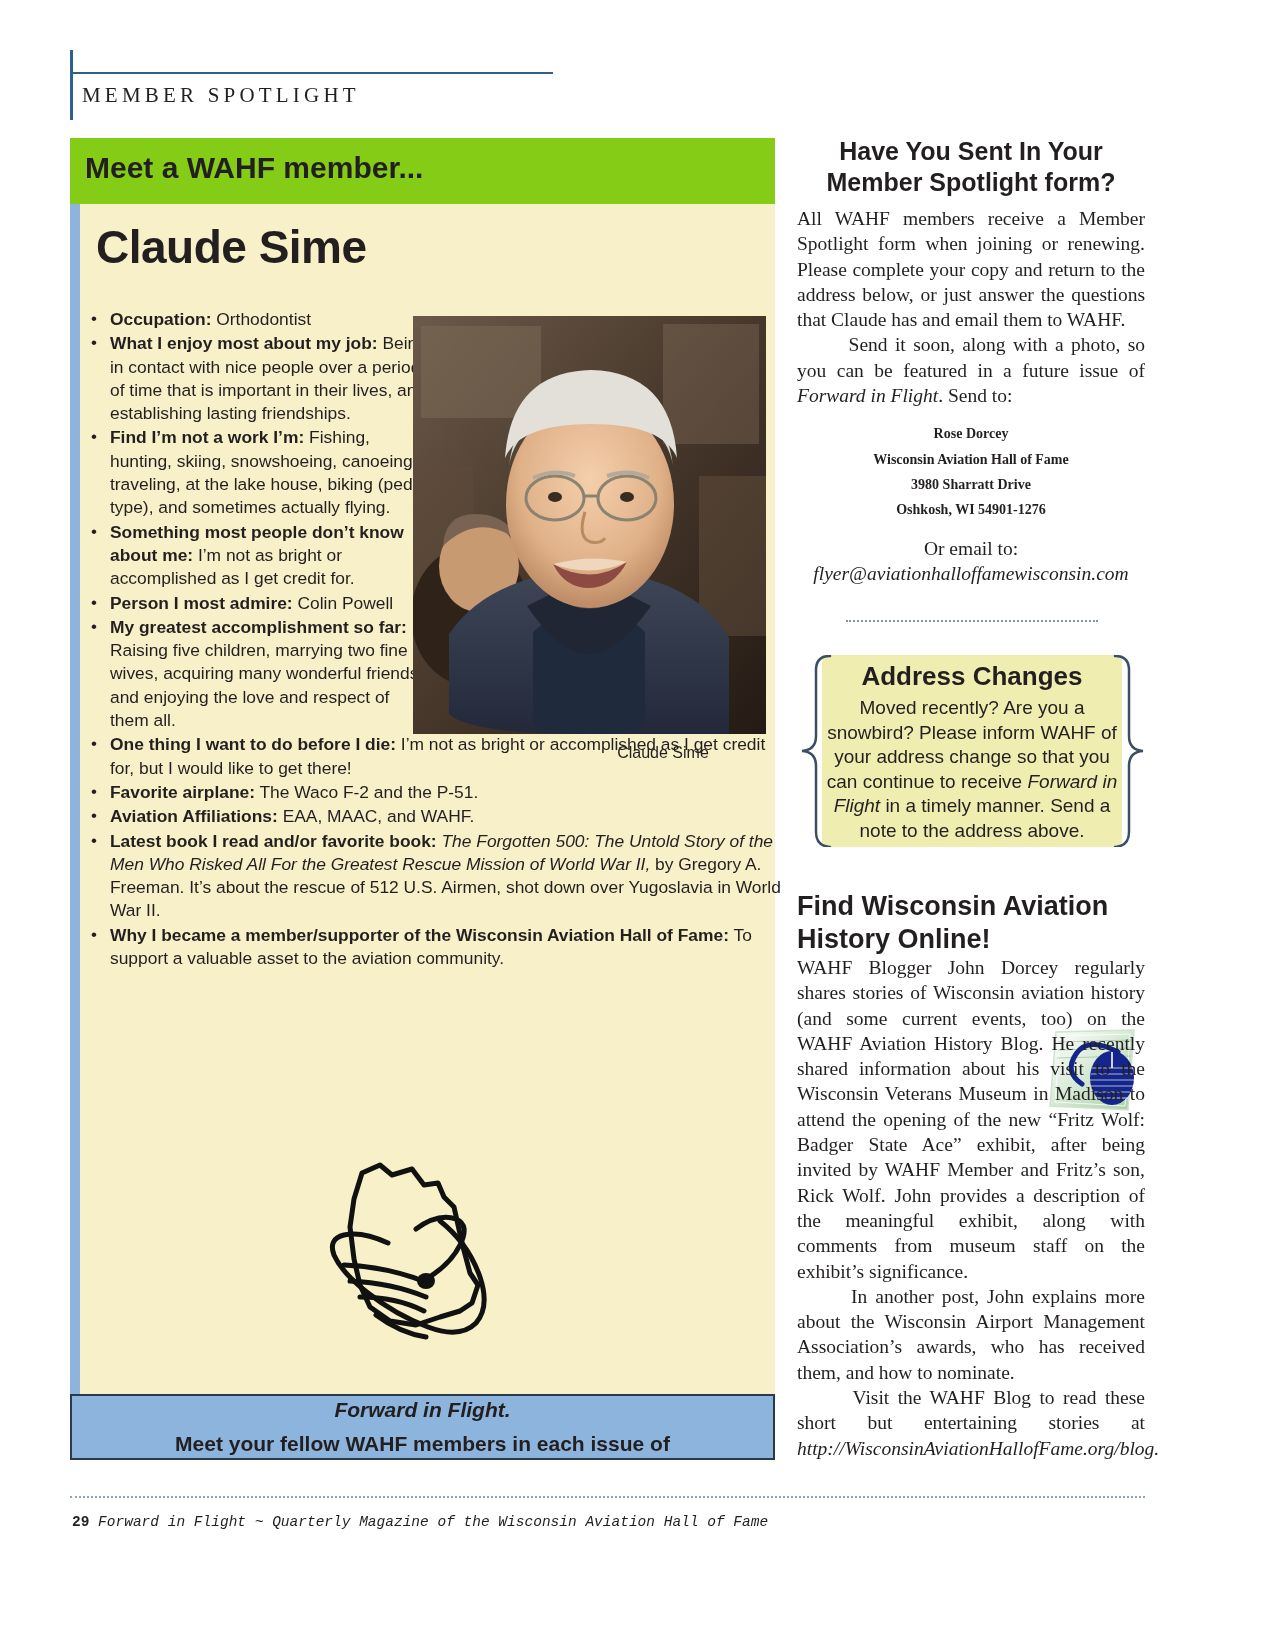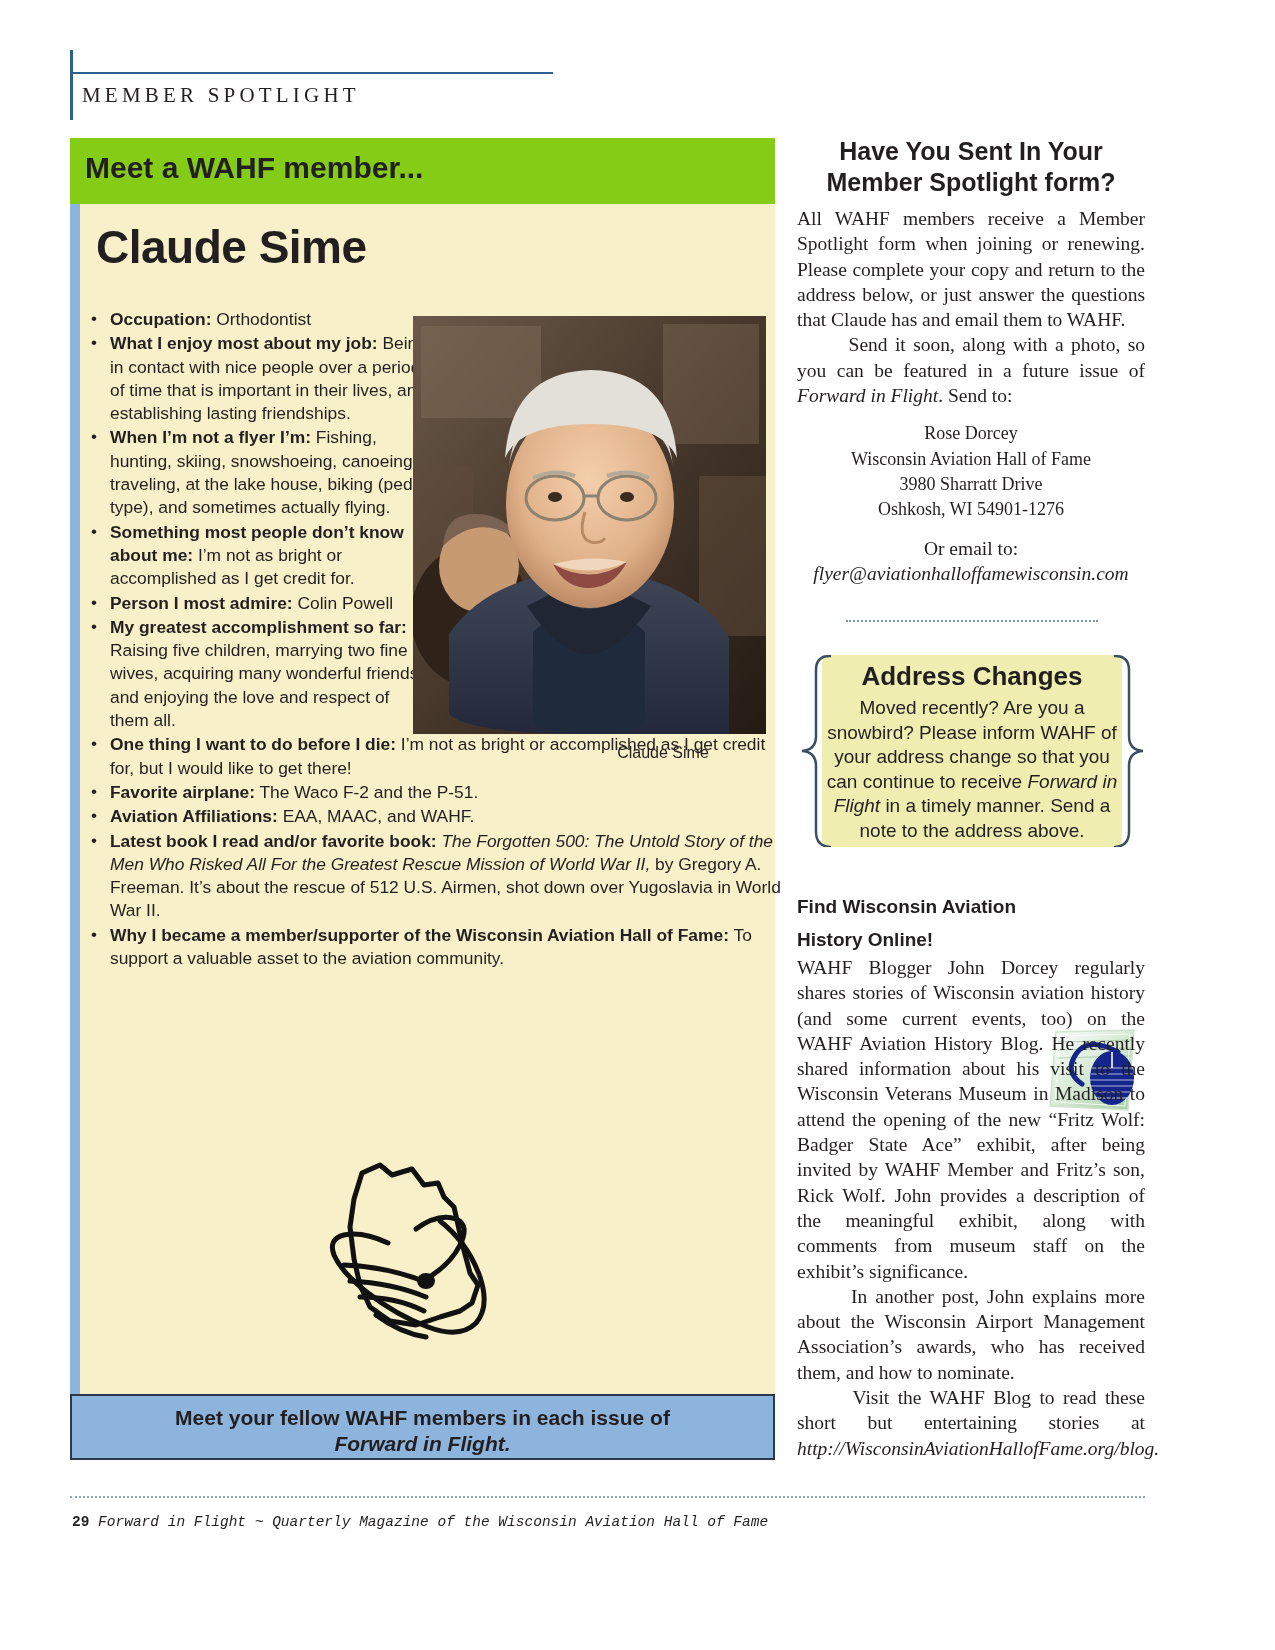--- a/index.html
+++ b/index.html
@@ -203,24 +203,25 @@
     font-size: 19.5px;
     line-height: 25.3px;
     text-align: justify;
     color: #231f20;
     margin-top: 8px;
   }
   .rbody .ind { text-indent: 22px; display: block; }
   .rbody i { font-style: italic; }
   .addr-block {
     font-family: "Liberation Serif", serif;
-    font-size: 18px;
+    font-size: 14px;
     line-height: 25.3px;
     text-align: center;
     margin-top: 13px;
+    font-weight: bold;
   }
   .addr-email {
     font-family: "Liberation Serif", serif;
     font-style: italic;
     font-size: 19.5px;
     line-height: 25.3px;
     text-align: center;
     margin-top: 13px;
   }
   #dotted-rule {
@@ -276,21 +277,21 @@
   #addrbox-text i { font-style: italic; }
 
   
   #findhead {
     position: absolute;
     left: 797px;
     top: 890px;
     width: 348px;
     font-family: "Liberation Sans", sans-serif;
     font-weight: bold;
-    font-size: 19px;
+    font-size: 27px;
     line-height: 33px;
     color: #231f20;
   }
   #findbody {
     position: absolute;
     left: 797px;
     top: 955px;
     width: 348px;
     font-family: "Liberation Serif", serif;
     font-size: 19.5px;
@@ -345,29 +346,29 @@
 
   <div id="feature-header">
     <div id="feature-header-title">Meet a WAHF member...</div>
   </div>
 
   <div id="feature-body">
     <div id="feature-name">Claude Sime</div>
   </div>
 
   <div id="feature-footer">
+    <div id="feature-footer-l2">Forward in Flight.</div>
     <div id="feature-footer-l1">Meet your fellow WAHF members in each issue of</div>
-    <div id="feature-footer-l2">Forward in Flight.</div>
   </div>
 </div>
 
 <div id="bullets">
     <div class="bullet narrow"><b>Occupation:</b><span> Orthodontist</span></div>
     <div class="bullet narrow"><b>What I enjoy most about my job:</b><span> Being in contact with nice people over a period of time that is important in their lives, and establishing lasting friendships.</span></div>
-    <div class="bullet narrow"><b>When I’m not a flyer I’m:</b><span> Fishing, hunting, skiing, snowshoeing, canoeing, traveling, at the lake house, biking (pedal type), and sometimes actually flying.</span></div>
+    <div class="bullet narrow"><b>Find I’m not a work I’m:</b><span> Fishing, hunting, skiing, snowshoeing, canoeing, traveling, at the lake house, biking (pedal type), and sometimes actually flying.</span></div>
     <div class="bullet narrow"><b>Something most people don’t know about me:</b><span> I’m not as bright or accomplished as I get credit for.</span></div>
     <div class="bullet narrow"><b>Person I most admire:</b><span> Colin Powell</span></div>
     <div class="bullet semi"><b>My greatest accomplishment so far:</b><span> Raising five children, marrying two fine wives, acquiring many wonderful friends, and enjoying the love and respect of them all.</span></div>
     <div class="bullet wide"><b>One thing I want to do before I die:</b><span> I’m not as bright or accomplished as I get credit for, but I would like to get there!</span></div>
     <div class="bullet wide"><b>Favorite airplane:</b><span> The Waco F-2 and the P-51.</span></div>
     <div class="bullet wide"><b>Aviation Affiliations:</b><span> EAA, MAAC, and WAHF.</span></div>
     <div class="bullet wide"><b>Latest book I read and/or favorite book:</b><i> The Forgotten 500: The Untold Story of the Men Who Risked All For the Greatest Rescue Mission of World War II,</i><span> by Gregory A. Freeman. It’s about the rescue of 512 U.S. Airmen, shot down over Yugoslavia in World War II.</span></div>
     <div class="bullet wide"><b>Why I became a member/supporter of the Wisconsin Aviation Hall of Fame:</b><span> To support a valuable asset to the aviation community.</span></div>
   </div>
 

